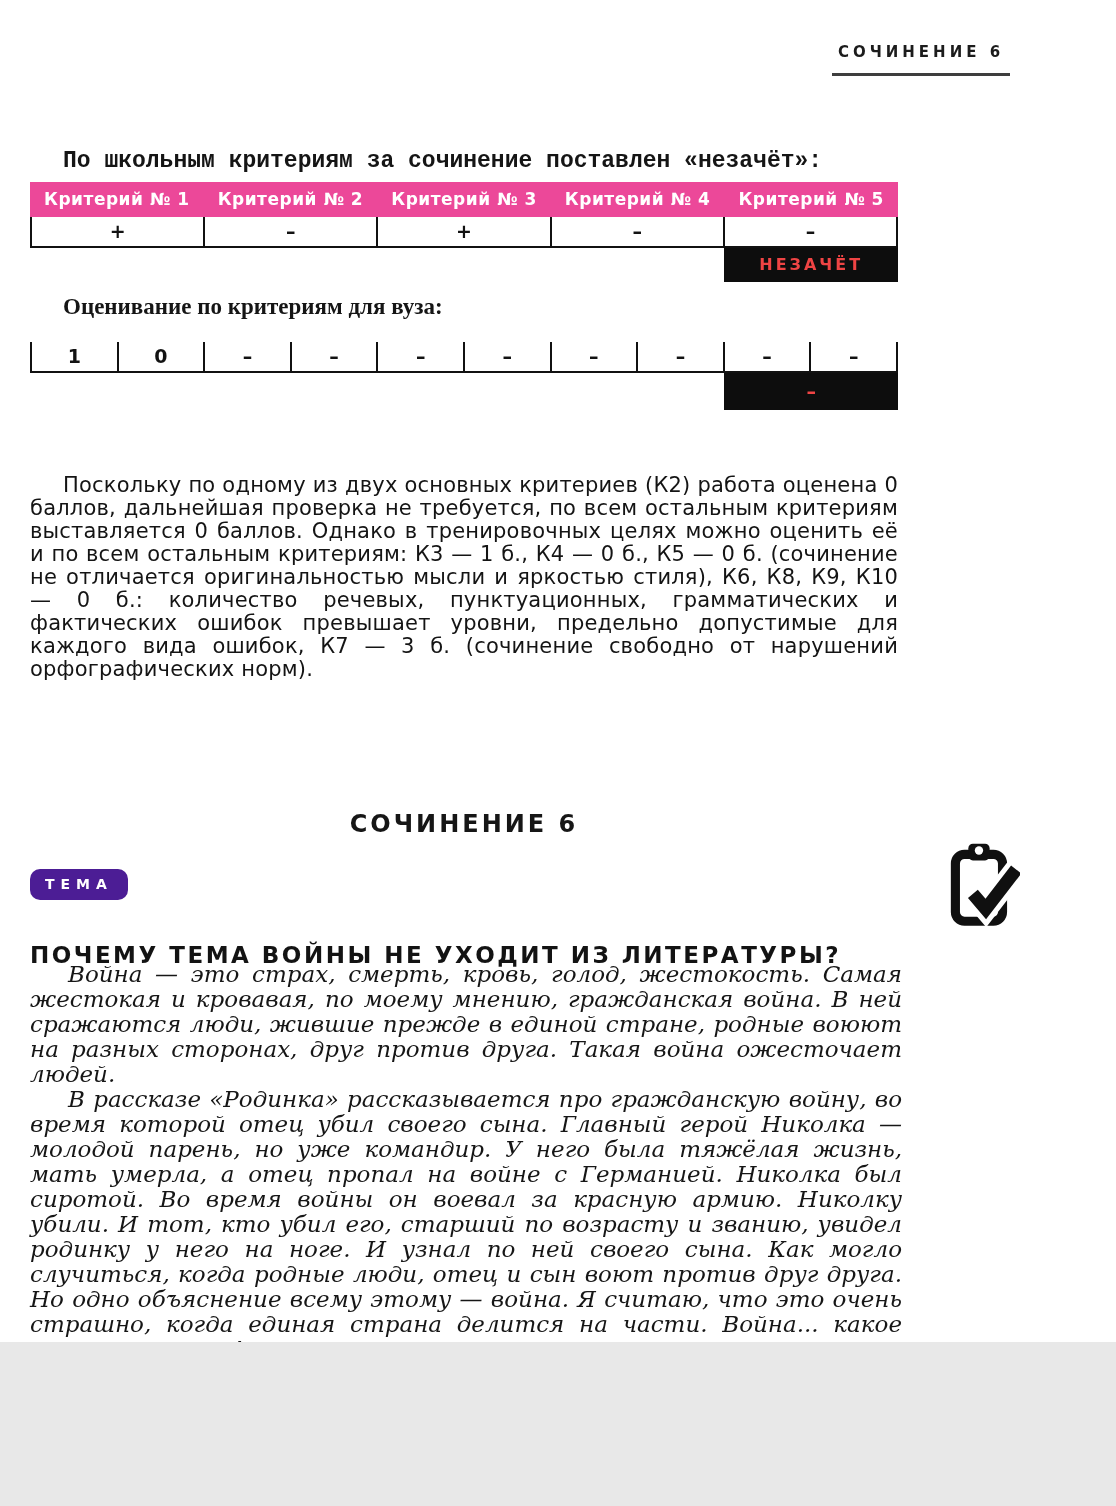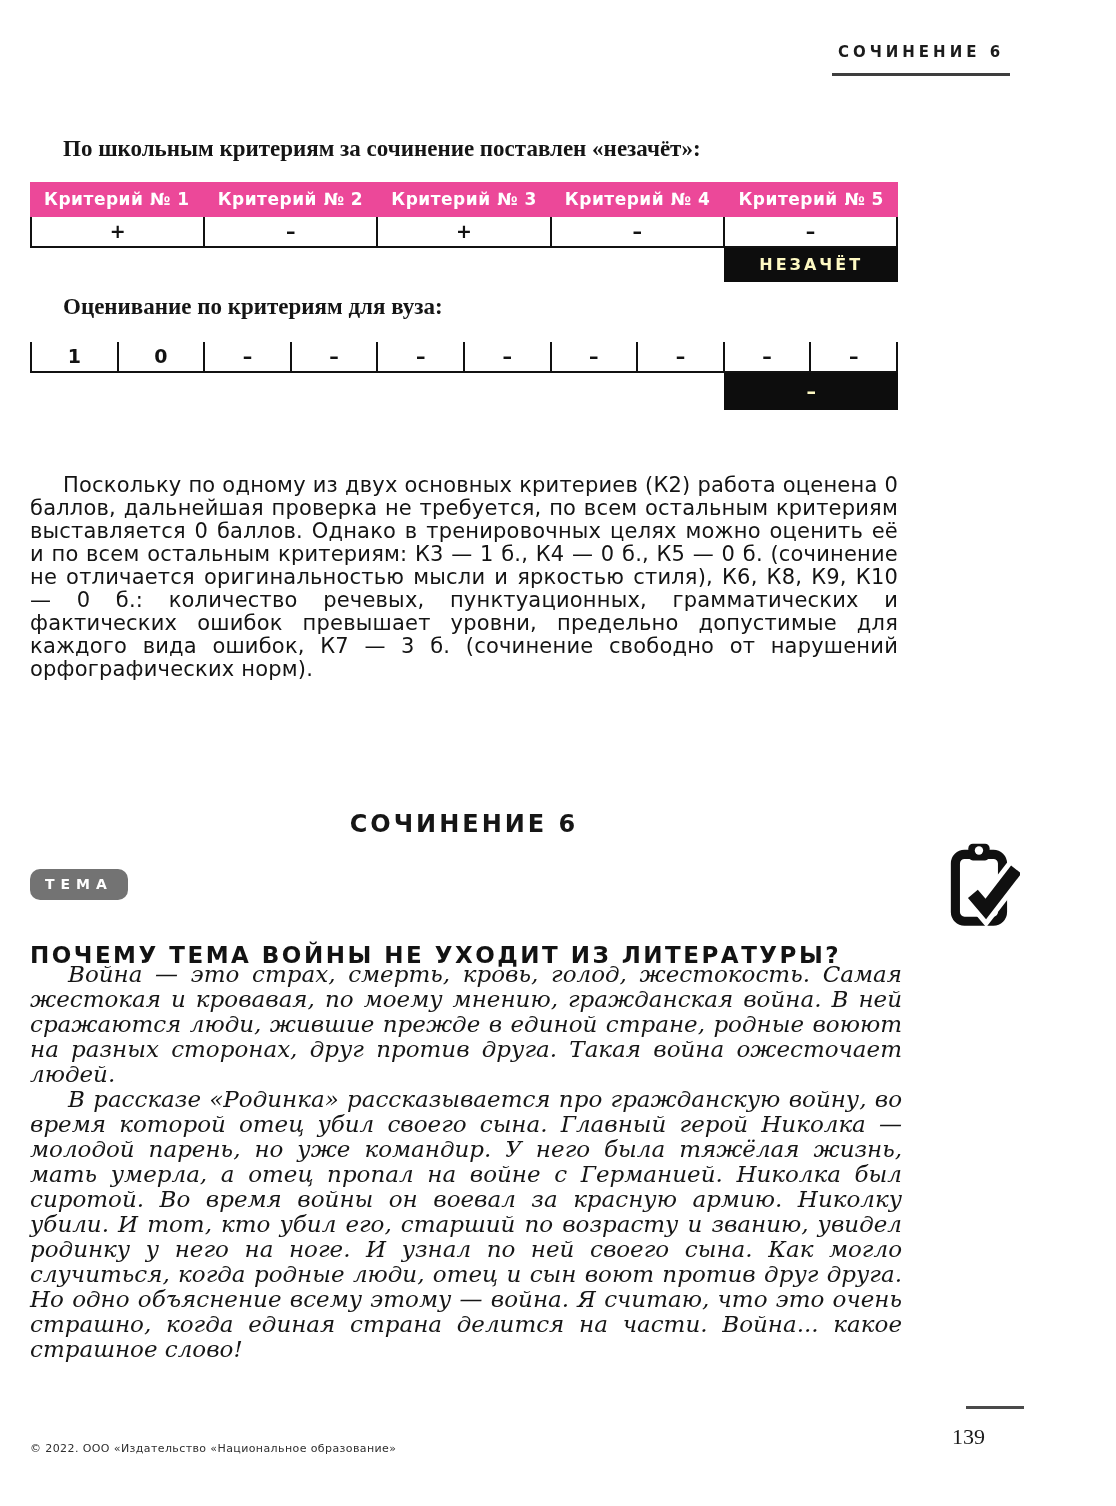--- a/index.html
+++ b/index.html
@@ -1,70 +1,70 @@
 <!DOCTYPE html>
 <html lang="ru"><head>
 <meta charset="utf-8">
 <style>
   * { margin:0; padding:0; box-sizing:border-box; }
   html,body { background:#e8e8e8; }
   .page {
-    position:relative; width:1116px; height:1506px; background:#ffffff;
+    position:relative; width:1116px; height:1342px; background:#ffffff;
     font-family:"DejaVu Sans", sans-serif; color:#121212; overflow:hidden;
   }
   
   .running-head {
     position:absolute; top:42px; left:832px; width:178px;
     text-align:center; padding-bottom:12px; border-bottom:3px solid #3e3e3e;
   }
   .running-head span {
     font-size:15px; font-weight:700; letter-spacing:4px; color:#1c1c1c;
   }
   
   .intro {
     position:absolute; left:30px; width:870px; text-indent:33px;
     font-family:"Liberation Serif", serif; font-weight:700; font-size:23px; color:#151515;
   }
-  .intro-1 { top:136px; }
+  .intro-1 { top:148px;font-family:Liberation Mono, monospace; }
   .intro-2 { top:294px; }
   
   .scoretable { position:absolute; left:30px; width:868px; }
   .t1 { top:182px; } .t2 { top:342px; }
   .thead { display:flex; background:#ec4899; }
   .th {
     flex:1; color:#fff; text-align:center; font-weight:700; font-size:17px;
     padding:7px 0 8px; letter-spacing:0.5px; white-space:nowrap;
   }
   .t2 .th { font-size:18px; }
   .tbody { display:flex; border:2px solid #111; border-top:none; background:#fff; }
   .td {
     flex:1; text-align:center; font-weight:700; font-size:19px;
     padding:3px 0 4px; border-right:2px solid #111;
   }
   .td:last-child { border-right:none; }
   .bottom-row { display:flex; justify-content:flex-end; }
   .black-cell {
-    flex:0 0 20%; background:#0d0d0d; color:#fef9c3; text-align:center;
+    flex:0 0 20%; background:#0d0d0d; color:#ef4444; text-align:center;
     font-weight:700; padding:7px 0 8px;margin-left:27px;
   }
   .verdict-cell { font-size:16px; letter-spacing:3px; }
   .total-cell { font-size:19px; }
   
   .explanation {
     position:absolute; top:474px; left:30px; width:868px;
     font-size:21px; line-height:23px; text-align:justify; text-indent:33px;
     color:#141414; letter-spacing:0.2px;
   }
   
   .section-title {
     position:absolute; top:810px; left:30px; width:868px; text-align:center;
     font-size:24px; font-weight:700; letter-spacing:3px; color:#161616;
   }
   .tema-badge {
-    position:absolute; top:869px; left:30px; background:#737373; color:#fff;
+    position:absolute; top:869px; left:30px; background:#4c1d95; color:#fff;
     border-radius:10px; padding:7px 15px 8px;
     font-size:14px; font-weight:700; letter-spacing:6px;
   }
   .topic-heading {
     position:absolute; top:910px; left:30px; width:880px;
     font-size:23px; font-weight:700; letter-spacing:2.5px; color:#131313;margin-top:32px;
   }
   .clipboard-icon { position:absolute; top:840px; left:944px; width:76px; height:94px; }
   
   .essay {

